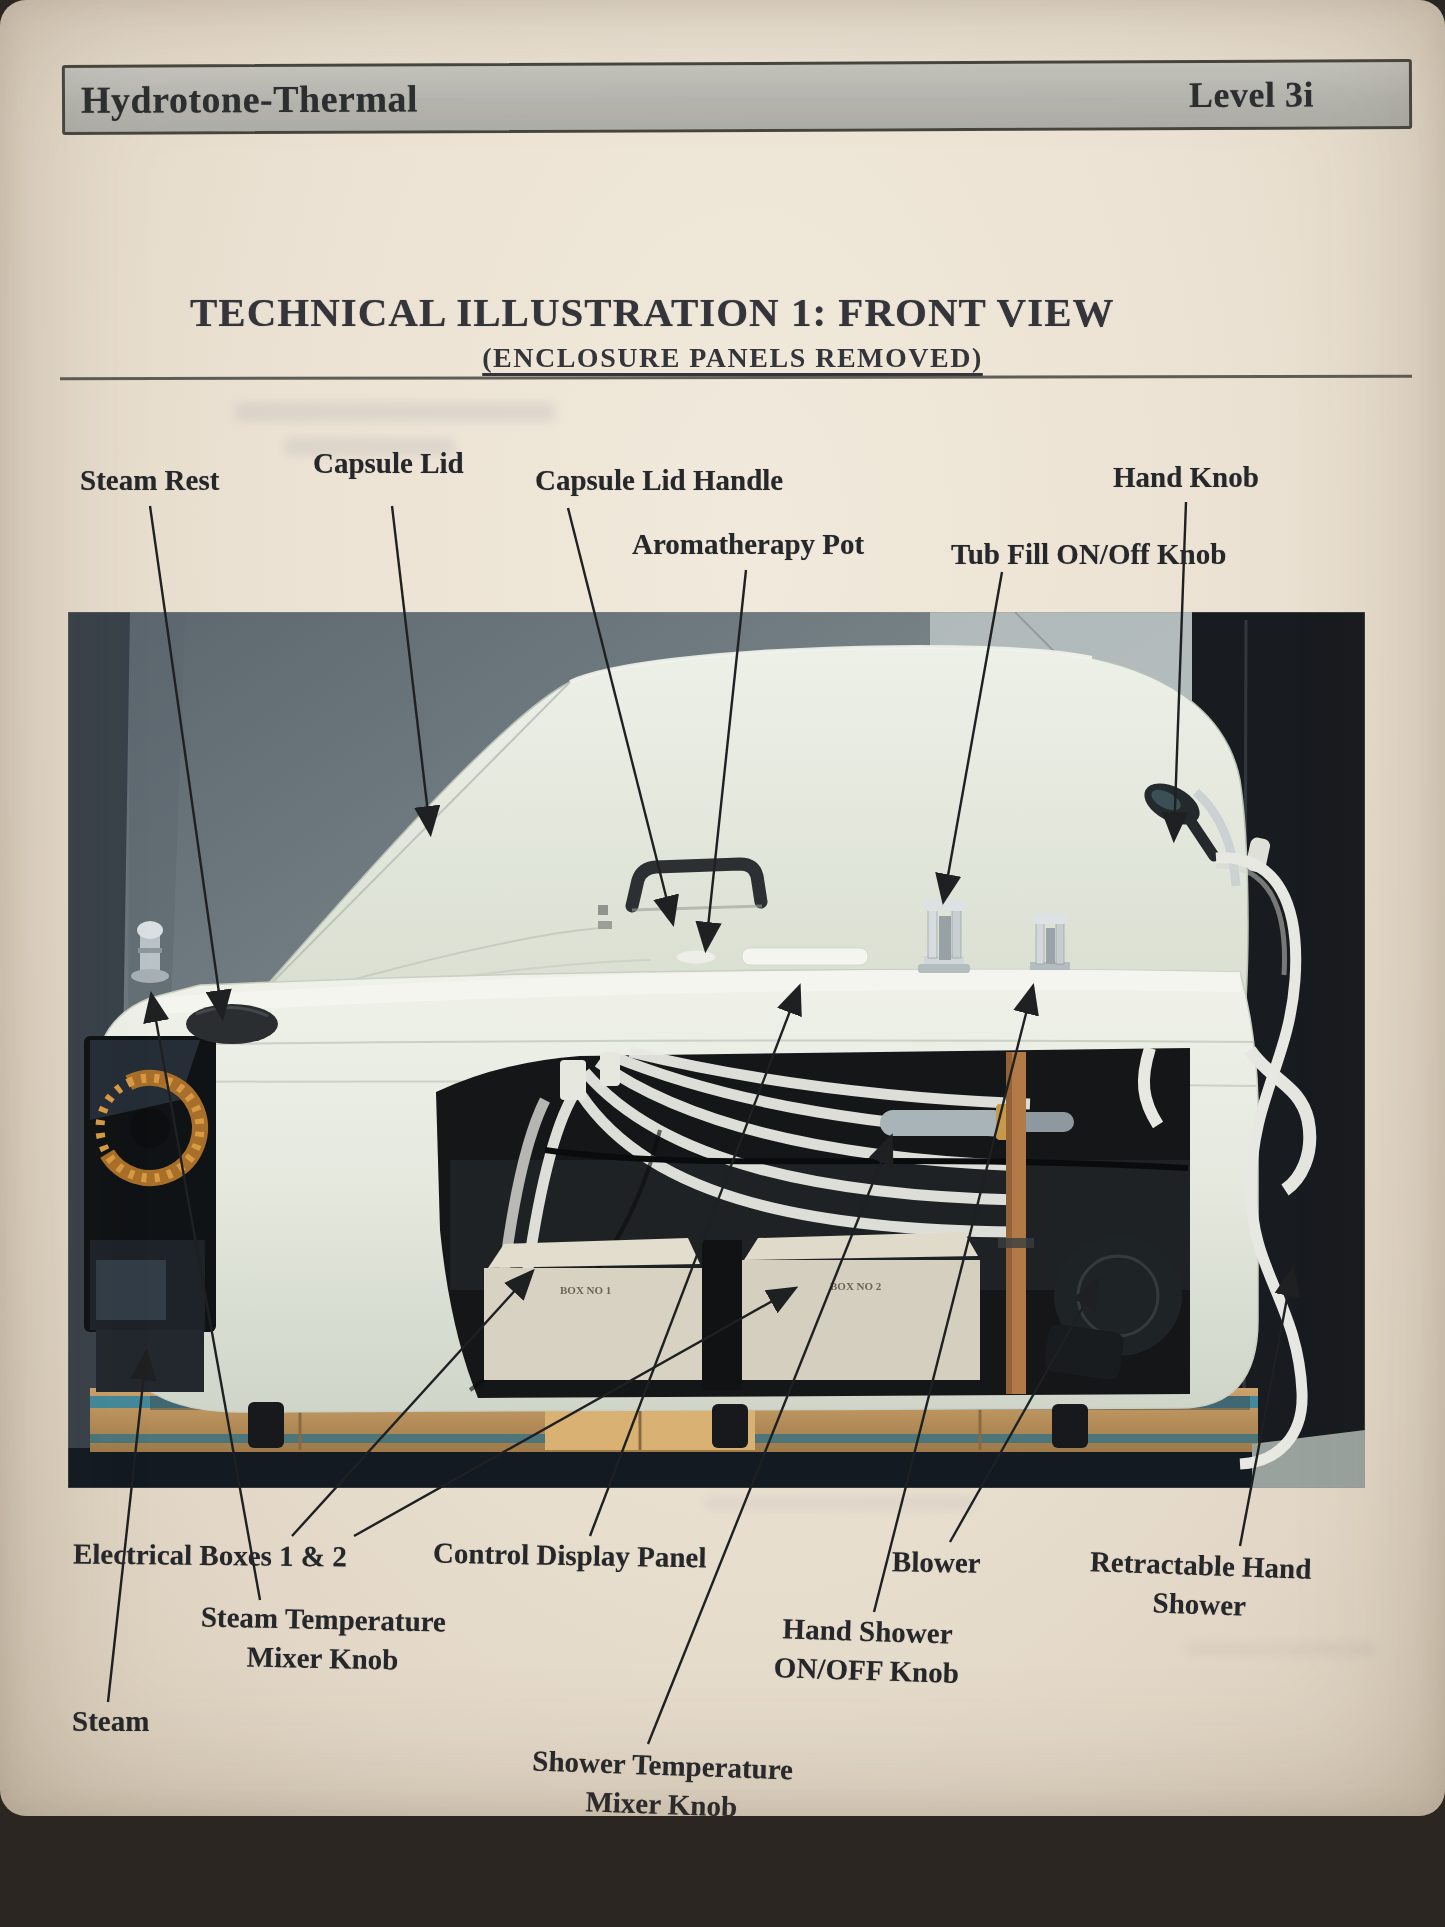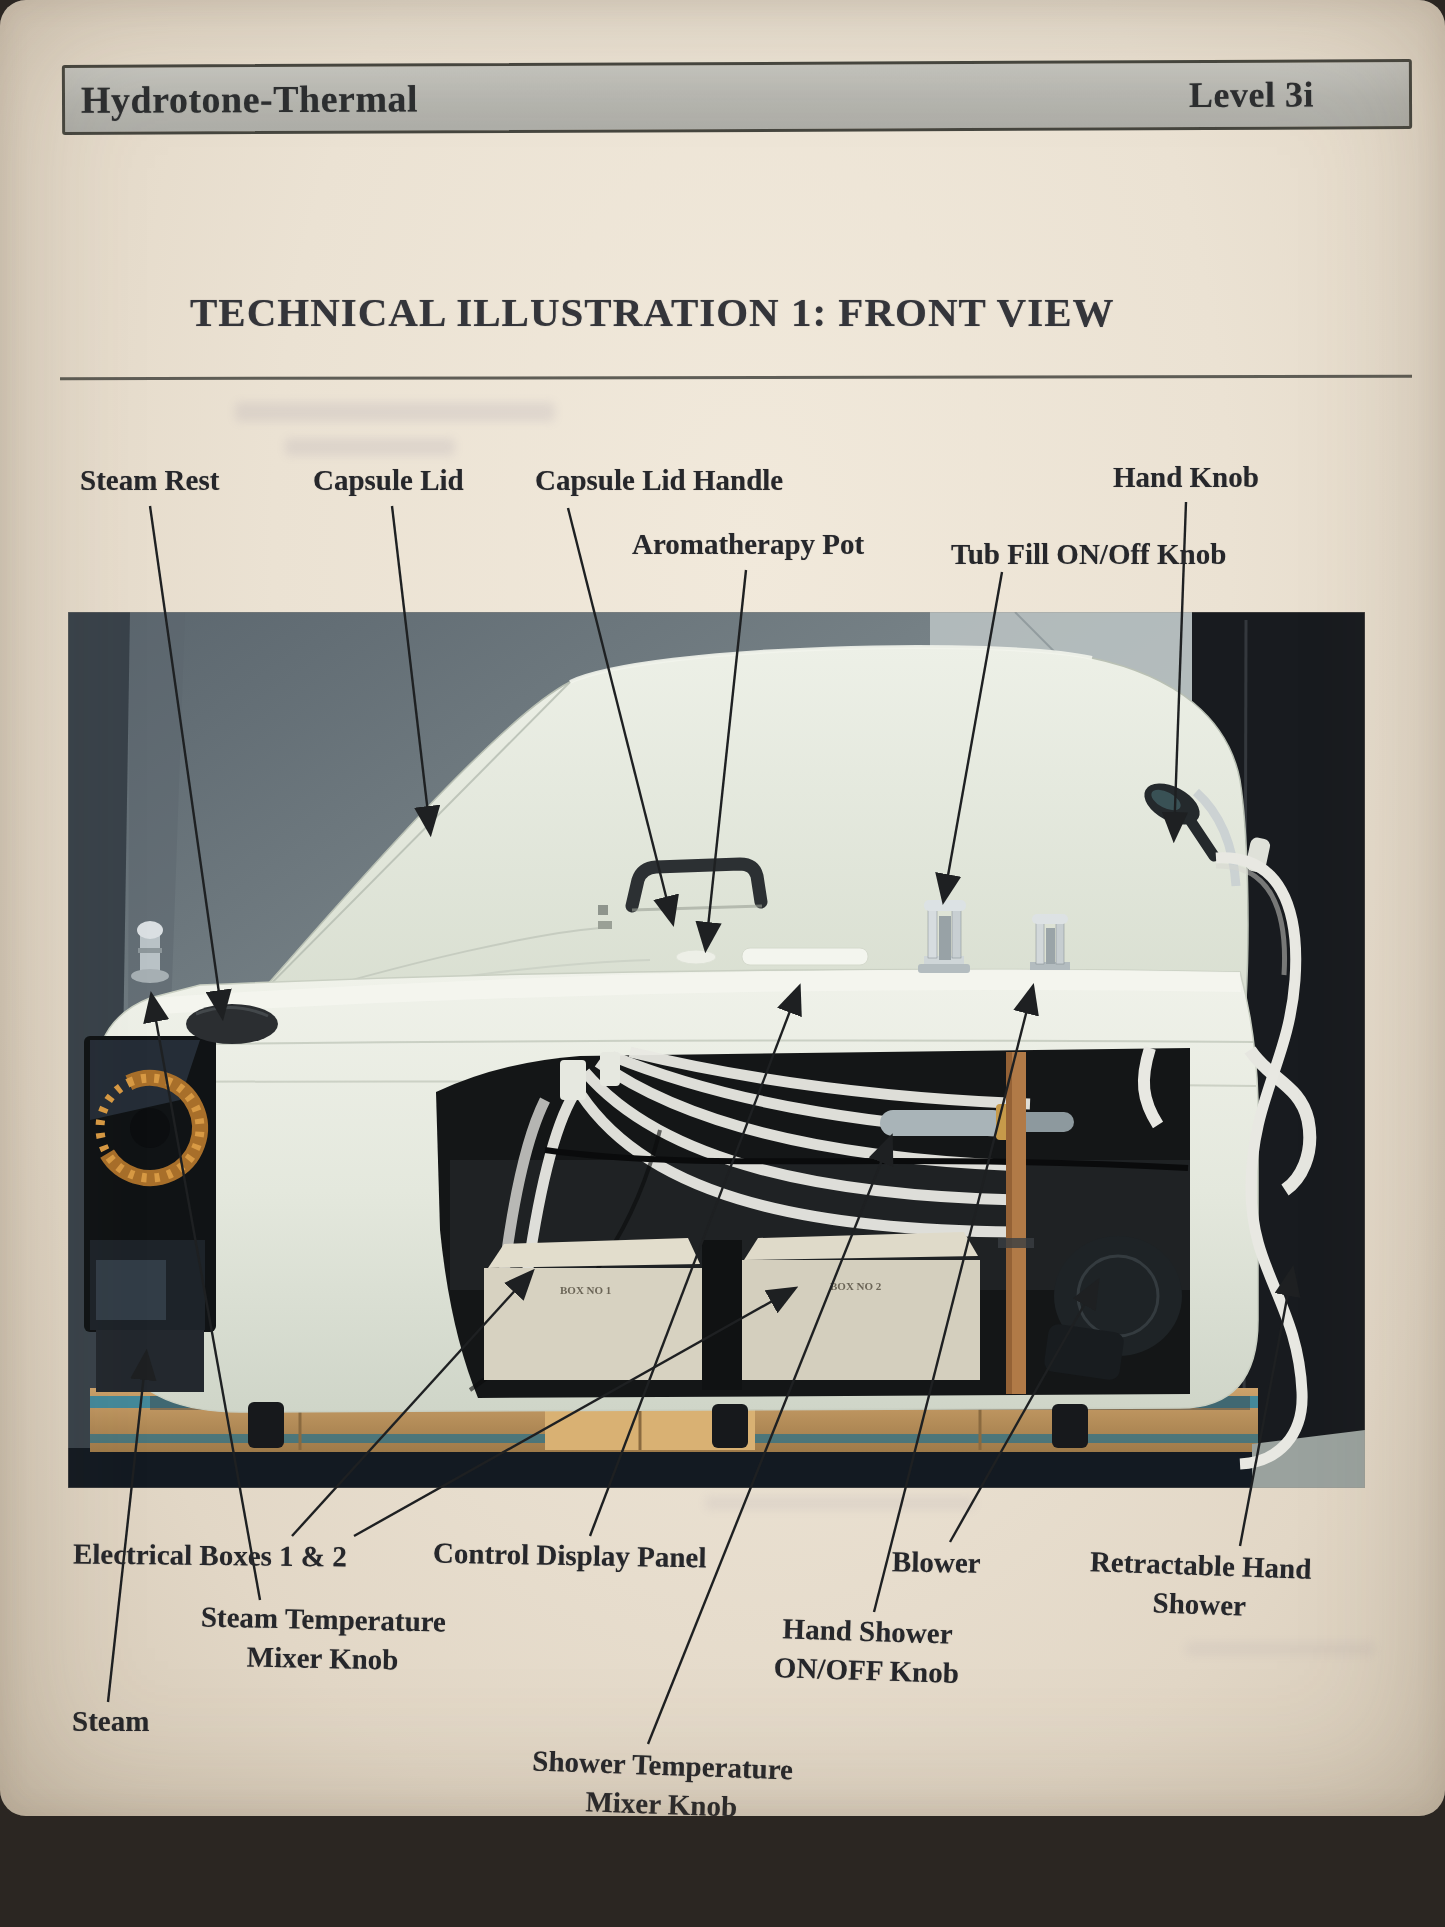--- a/index.html
+++ b/index.html
@@ -52,21 +52,21 @@
     background:#45453f;opacity:.85;transform:rotate(-0.1deg);
   }
   
   .lbl{
     position:absolute;font-size:29px;font-weight:700;color:#26272b;
     white-space:nowrap;line-height:1.35;
     text-shadow:0 0 1px rgba(38,39,43,.35);
   }
   .lbl.center{text-align:center;}
   .c-headrest{left:80px;top:461px;}
-  .c-lid{left:313px;top:461px;}
+  .c-lid{left:313px;top:444px;}
   .c-handle{left:527px;top:461px;margin-left:8px;}
   .c-wand{left:1113px;top:458px;}
   .c-aroma{left:632px;top:525px;}
   .c-tubfill{left:951px;top:535px;}
   .c-elec{left:73px;top:1536px;transform:rotate(0.6deg);}
   .c-ctrl{left:433px;top:1536px;transform:rotate(1deg);}
   .c-blower{left:892px;top:1543px;transform:rotate(1deg);}
   .c-retract{left:1050px;top:1546px;width:300px;transform:rotate(2deg);}
   .c-steam{left:168px;top:1600px;width:310px;transform:rotate(1.2deg);}
   .c-hshower{left:742px;top:1612px;width:250px;transform:rotate(1.8deg);}
@@ -88,20 +88,21 @@
   <div class="smudge" style="left:285px;top:438px;width:170px;height:18px;"></div>
   <div class="smudge" style="left:705px;top:1496px;width:270px;height:14px;opacity:.09;"></div>
   <div class="smudge" style="left:1185px;top:1642px;width:190px;height:14px;opacity:.08;"></div>
 
   <header class="bar">
     <span class="product">Hydrotone-Thermal</span>
     <span class="level">Level 3i</span>
   </header>
 
   <div class="title">TECHNICAL ILLUSTRATION 1: FRONT VIEW</div>
+  <div class="subtitle">(ENCLOSURE PANELS REMOVED)</div>
   <div class="rule"></div>
 
   <svg width="1445" height="1927" viewBox="0 0 1445 1927">
     <defs>
       <clipPath id="photoClip">
           <rect x="68" y="612" width="1297" height="876"></rect>
         </clipPath>
       <linearGradient id="wallGrad" x1="0" y1="0" x2="1" y2="1">
         <stop offset="0" stop-color="#5a656d"></stop>
         <stop offset="0.45" stop-color="#7e898d"></stop>

